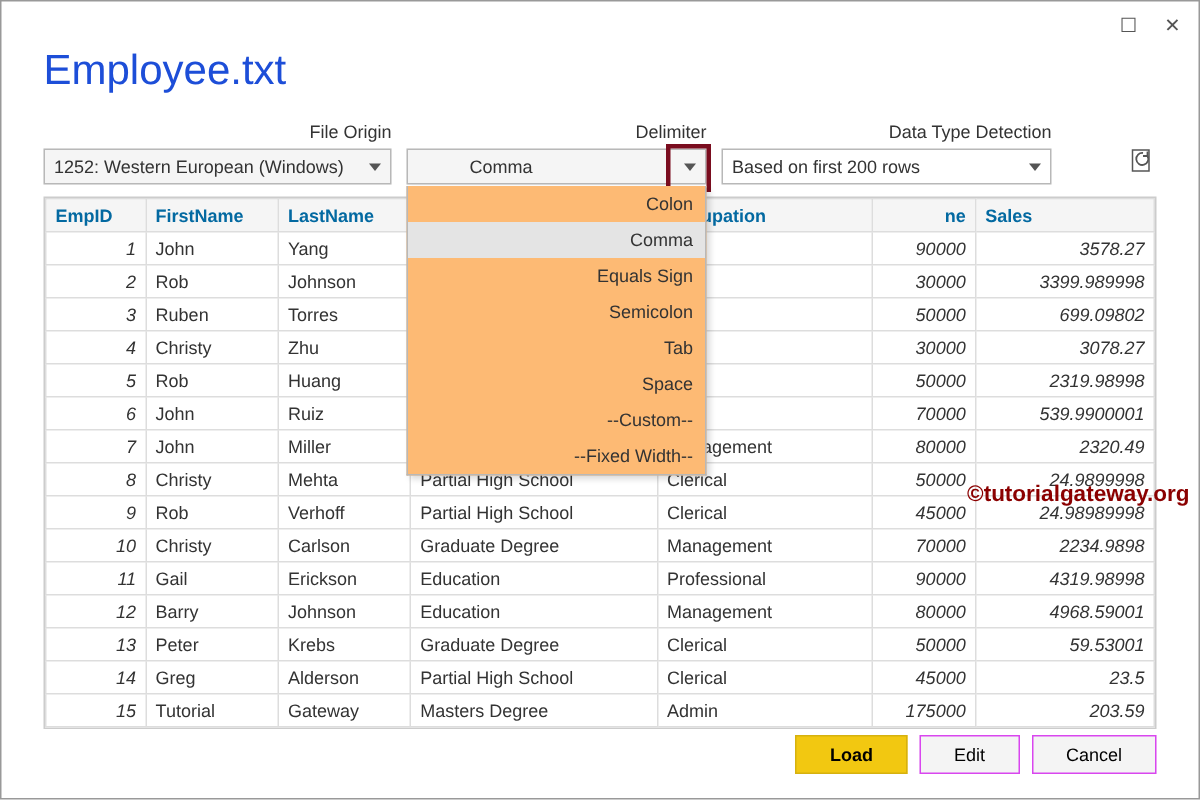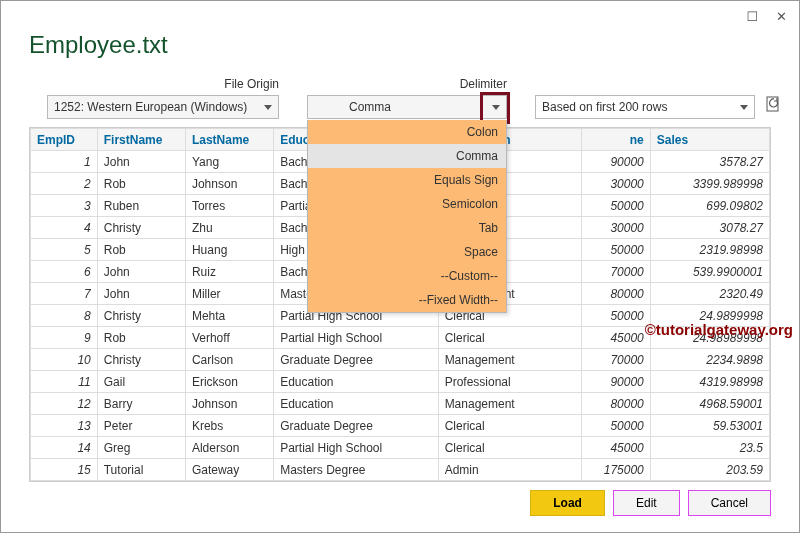--- a/index.html
+++ b/index.html
@@ -1,25 +1,25 @@
 <!DOCTYPE html>
 <html><head>
 <meta charset="utf-8">
 <style>
   * { box-sizing: border-box; margin: 0; padding: 0; }
   body { font-family: "Segoe UI", Arial, sans-serif; font-size: 12px; color: #333; background: #fff; }
   .frame { border: 1px solid #999; width: 800px; height: 533px; position: relative; overflow: hidden; }
   .titlebar { display: flex; justify-content: flex-end; align-items: center; height: 30px; padding: 0 12px; gap: 18px; }
   .titlebar span { font-size: 13px; color: #555; cursor: default; }
   .content { padding: 0 28px; }
-  h1 { font-size: 24px; font-weight: 300; color: #14532d; margin-bottom: 18px; }
+  h1 { font-size: 28px; font-weight: 300; color: #1d4ed8; margin-bottom: 18px; }
   .controls { display: flex; gap: 10px; align-items: flex-end; margin-bottom: 8px; position: relative; text-align: right; }
   .field { display: flex; flex-direction: column; gap: 4px; }
   .field .lbl { font-size: 12px; color: #333; }
-  .select { border: 1px solid #b8b8b8; background: #f5f5f5; height: 24px; display: flex; align-items: center; justify-content: space-between; padding: 0 6px; width: 232px; position: relative; margin-left: 18px; }
+  .select { border: 1px solid #b8b8b8; background: #f5f5f5; height: 24px; display: flex; align-items: center; justify-content: space-between; padding: 0 6px; width: 232px; position: relative; }
   .select.mid { width: 200px; padding-left: 41px; }
   .select.right { width: 220px; background: #fff; }
   .select .caret { width: 0; height: 0; border-left: 4px solid transparent; border-right: 4px solid transparent; border-top: 5px solid #555; }
   .hl { position: absolute; top: -4px; right: -4px; width: 30px; height: 32px; border: 3px solid #7a0d1f; pointer-events: none; }
   .dropdown { position: absolute; top: 24px; left: -1px; width: calc(100% + 2px); background: #fdba74; border: 1px solid #b8b8b8; border-top: none; box-shadow: 2px 2px 4px rgba(0,0,0,0.15); z-index: 10; }
   .dropdown .opt { padding: 5px 8px; font-size: 12px; }
   .dropdown .opt.sel { background: #e4e4e4; }
   .refresh-icon { margin-left: auto; font-size: 16px; color: #333; cursor: pointer; padding-bottom: 2px; }
   .table-wrap { border: 1px solid #ccc; overflow: hidden; }
   table { border-collapse: collapse; width: 100%; table-layout: fixed; }
@@ -62,20 +62,21 @@
             <div class="opt">Equals Sign</div>
             <div class="opt">Semicolon</div>
             <div class="opt">Tab</div>
             <div class="opt">Space</div>
             <div class="opt">--Custom--</div>
             <div class="opt">--Fixed Width--</div>
           </div>
         </div>
       </div>
       <div class="field">
+        <div class="lbl">Data Type Detection</div>
         <div class="select right">
           <span>Based on first 200 rows</span>
           <span class="caret"></span>
         </div>
       </div>
       <div class="refresh-icon">
         <svg width="18" height="18" viewBox="0 0 18 18">
             <rect x="2" y="2" width="11" height="14" fill="none" stroke="#555" stroke-width="1"></rect>
             <path d="M12 6 a4 4 0 1 1 -3 -2" fill="none" stroke="#555" stroke-width="1.2"></path>
             <path d="M12 3 l0 3 l-3 0" fill="none" stroke="#555" stroke-width="1.2"></path>

